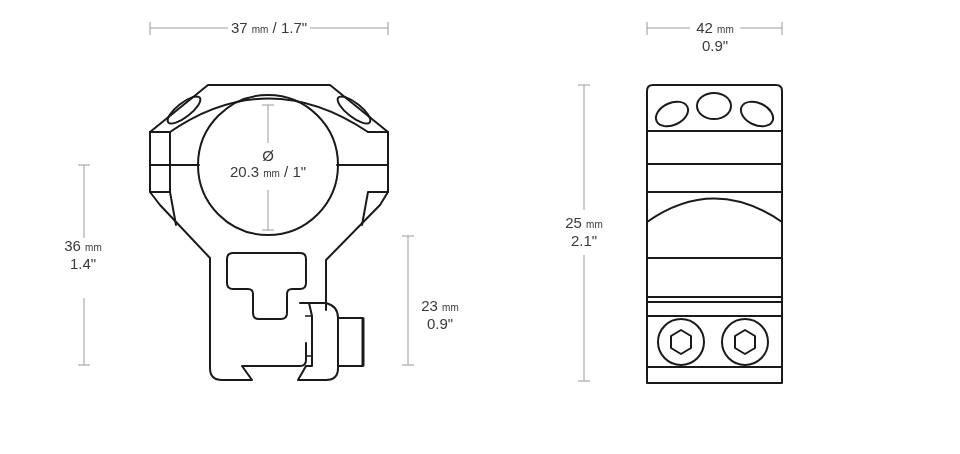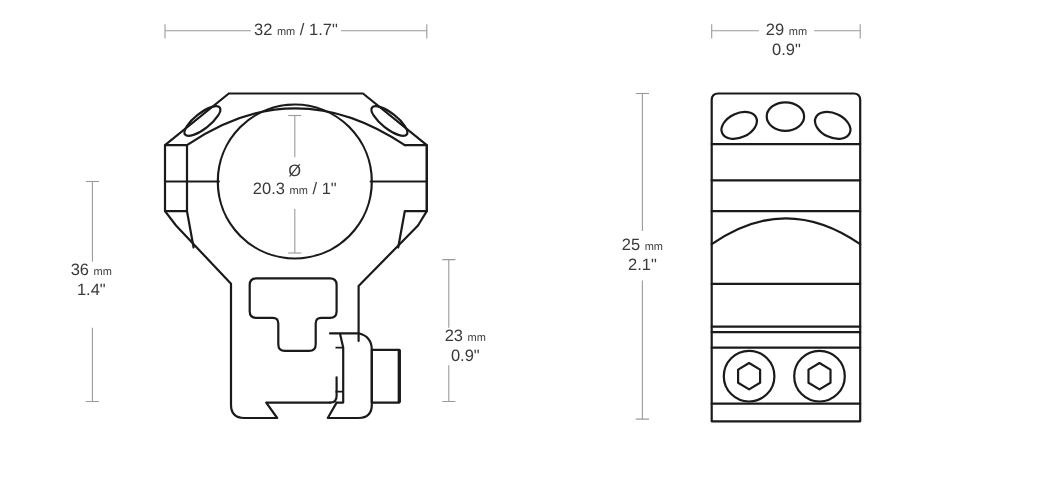--- a/index.html
+++ b/index.html
@@ -106,21 +106,21 @@
     <g>
       <line class="dim" x1="584" y1="85" x2="584" y2="210"></line>
       <line class="dim" x1="584" y1="255" x2="584" y2="381"></line>
       <line class="dim" x1="578" y1="85" x2="590" y2="85"></line>
       <line class="dim" x1="578" y1="381" x2="590" y2="381"></line>
     </g>
   </g>
 </svg>
 
 <div class="label" style="left:229px; top:20px; width:80px;">
-  <span>32</span>
+  <span>37</span>
   <span class="unit">mm</span>
   <span>/</span>
   <span>1.7"</span>
 </div>
 
 <div class="label nobg" style="left:218px; top:148px; width:100px;">
   <div>Ø</div>
   <div>
     <span>20.3</span>
     <span class="unit">mm</span>
@@ -130,31 +130,31 @@
 </div>
 
 <div class="label" style="left:55px; top:238px; width:56px;">
   <div>
     <span>36</span>
     <span class="unit">mm</span>
   </div>
   <div>1.4"</div>
 </div>
 
-<div class="label" style="left:395px; top:298px; width:56px;">
+<div class="label" style="left:412px; top:298px; width:56px;">
   <div>
     <span>23</span>
     <span class="unit">mm</span>
   </div>
   <div>0.9"</div>
 </div>
 
 <div class="label" style="left:690px; top:20px; width:50px;">
   <div>
-    <span>29</span>
+    <span>42</span>
     <span class="unit">mm</span>
   </div>
   <div>0.9"</div>
 </div>
 
 <div class="label" style="left:556px; top:215px; width:56px;">
   <div>
     <span>25</span>
     <span class="unit">mm</span>
   </div>

